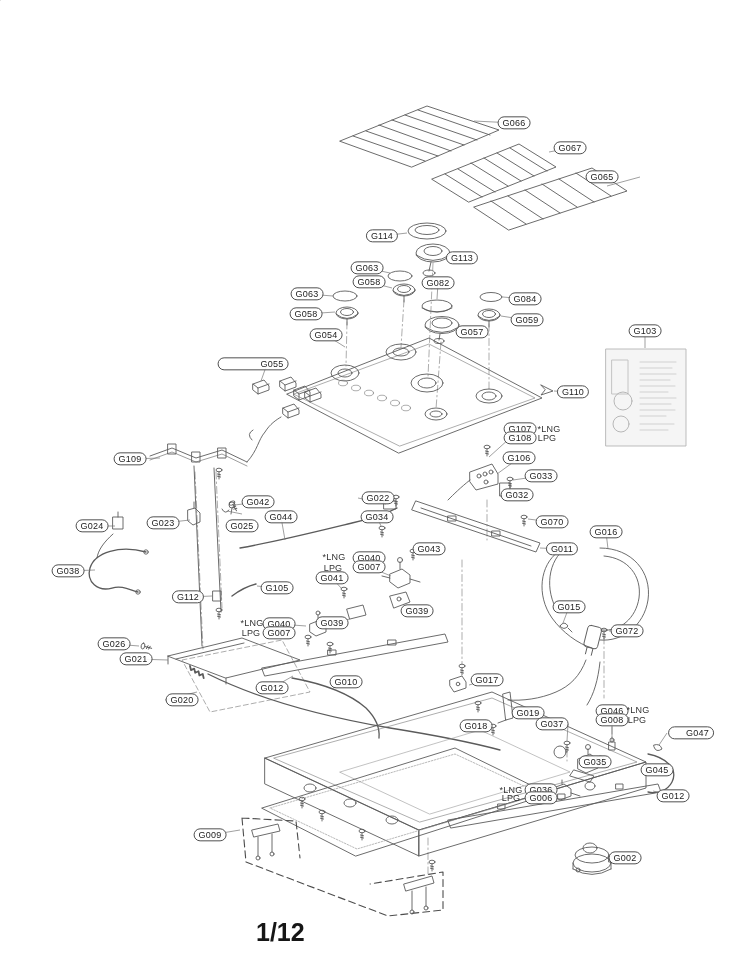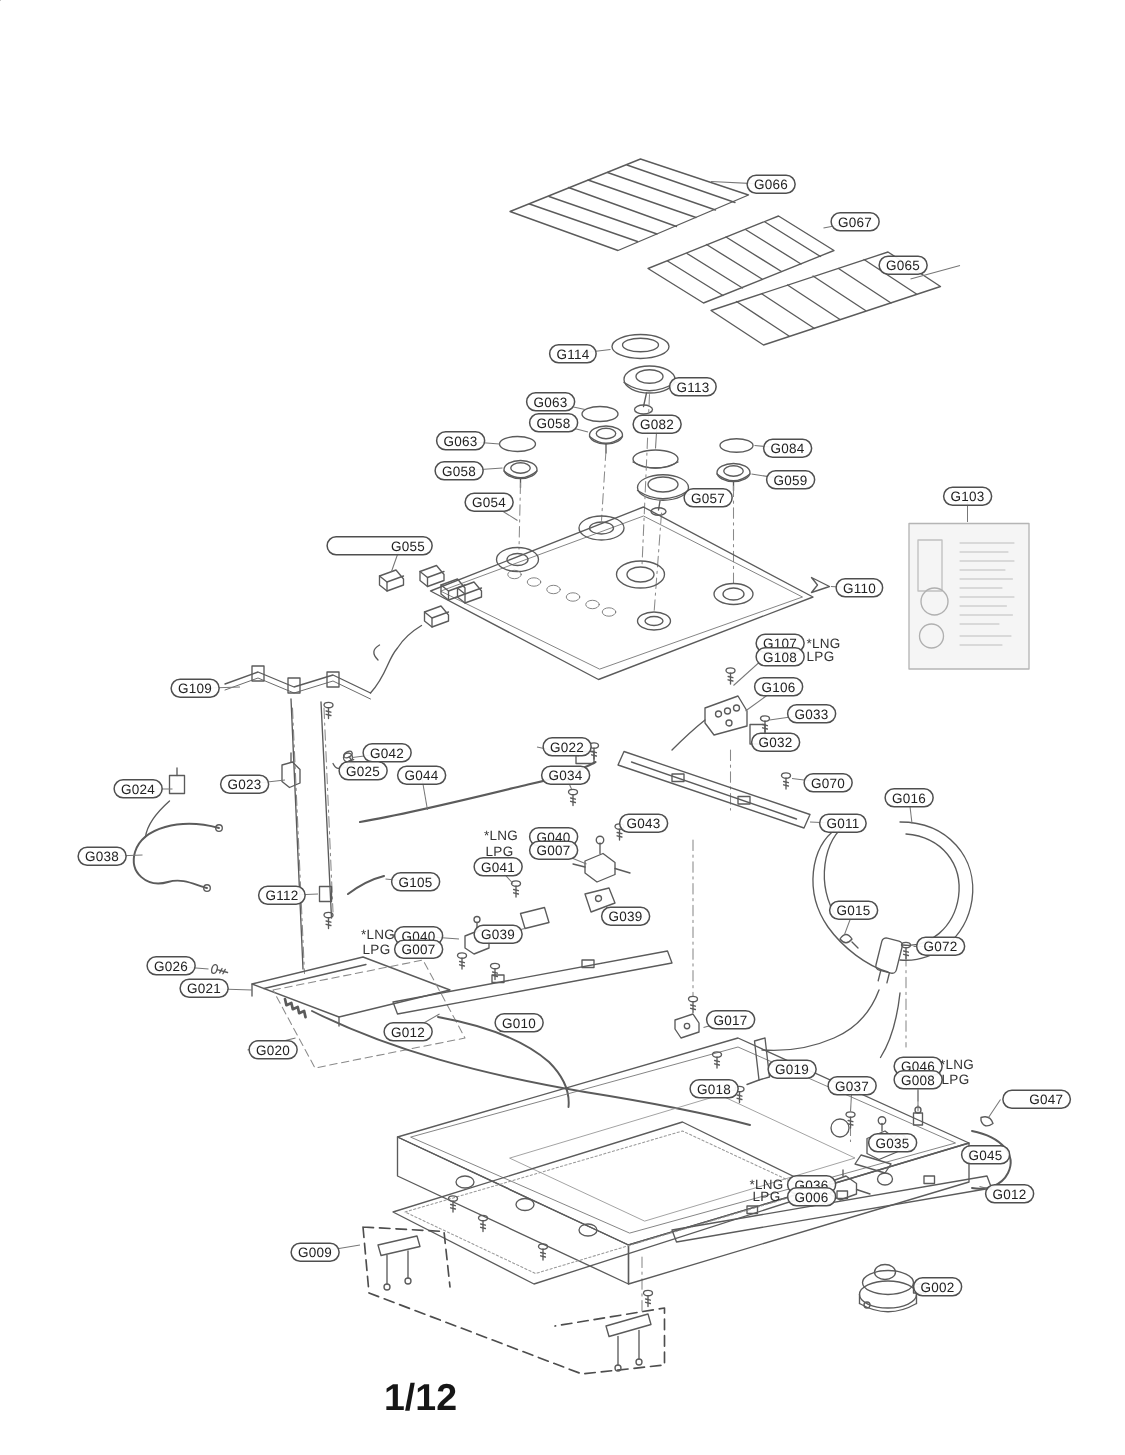--- a/index.html
+++ b/index.html
@@ -484,21 +484,21 @@
       <div class="plabel" style="left: 573px; top: 392px;">G110</div>
       <div class="plabel" style="left: 520px; top: 429px;">G107</div>
       <div class="plabel plain" style="left: 549px; top: 429px;">*LNG</div>
       <div class="plabel" style="left: 520px; top: 438px;">G108</div>
       <div class="plabel plain" style="left: 547px; top: 438px;">LPG</div>
       <div class="plabel" style="left: 519px; top: 458px;">G106</div>
       <div class="plabel" style="left: 541px; top: 476px;">G033</div>
       <div class="plabel" style="left: 517px; top: 495px;">G032</div>
       <div class="plabel" style="left: 130px; top: 459px;">G109</div>
       <div class="plabel" style="left: 258px; top: 502px;">G042</div>
-      <div class="plabel" style="left: 242px; top: 514px;">G025</div>
+      <div class="plabel" style="left: 242px; top: 526px;">G025</div>
       <div class="plabel" style="left: 281px; top: 517px;">G044</div>
       <div class="plabel" style="left: 358px; top: 498px; margin-left: 20px;">G022</div>
       <div class="plabel" style="left: 377px; top: 517px;">G034</div>
       <div class="plabel" style="left: 552px; top: 522px;">G070</div>
       <div class="plabel" style="left: 562px; top: 549px;">G011</div>
       <div class="plabel" style="left: 606px; top: 532px;">G016</div>
       <div class="plabel" style="left: 92px; top: 526px;">G024</div>
       <div class="plabel" style="left: 163px; top: 523px;">G023</div>
       <div class="plabel" style="left: 68px; top: 571px;">G038</div>
       <div class="plabel" style="left: 277px; top: 588px;">G105</div>
@@ -518,21 +518,21 @@
       <div class="plabel" style="left: 279px; top: 633px;">G007</div>
       <div class="plabel" style="left: 332px; top: 623px;">G039</div>
       <div class="plabel" style="left: 114px; top: 644px;">G026</div>
       <div class="plabel" style="left: 136px; top: 659px;">G021</div>
       <div class="plabel" style="left: 182px; top: 700px;">G020</div>
       <div class="plabel" style="left: 272px; top: 688px;">G012</div>
       <div class="plabel" style="left: 346px; top: 682px;">G010</div>
       <div class="plabel" style="left: 487px; top: 680px;">G017</div>
       <div class="plabel" style="left: 528px; top: 713px;">G019</div>
       <div class="plabel" style="left: 476px; top: 726px;">G018</div>
-      <div class="plabel" style="left: 568px; top: 724px;">G037</div>
+      <div class="plabel" style="left: 552px; top: 724px;">G037</div>
       <div class="plabel" style="left: 612px; top: 711px;">G046</div>
       <div class="plabel plain" style="left: 638px; top: 710px;">*LNG</div>
       <div class="plabel" style="left: 612px; top: 720px;">G008</div>
       <div class="plabel plain" style="left: 637px; top: 720px;">LPG</div>
       <div class="plabel" style="left: 691px; top: 733px; padding-left: 17px;">G047</div>
       <div class="plabel" style="left: 595px; top: 762px;">G035</div>
       <div class="plabel" style="left: 657px; top: 770px;">G045</div>
       <div class="plabel plain" style="left: 511px; top: 790px;">*LNG</div>
       <div class="plabel" style="left: 541px; top: 790px;">G036</div>
       <div class="plabel plain" style="left: 511px; top: 798px;">LPG</div>

